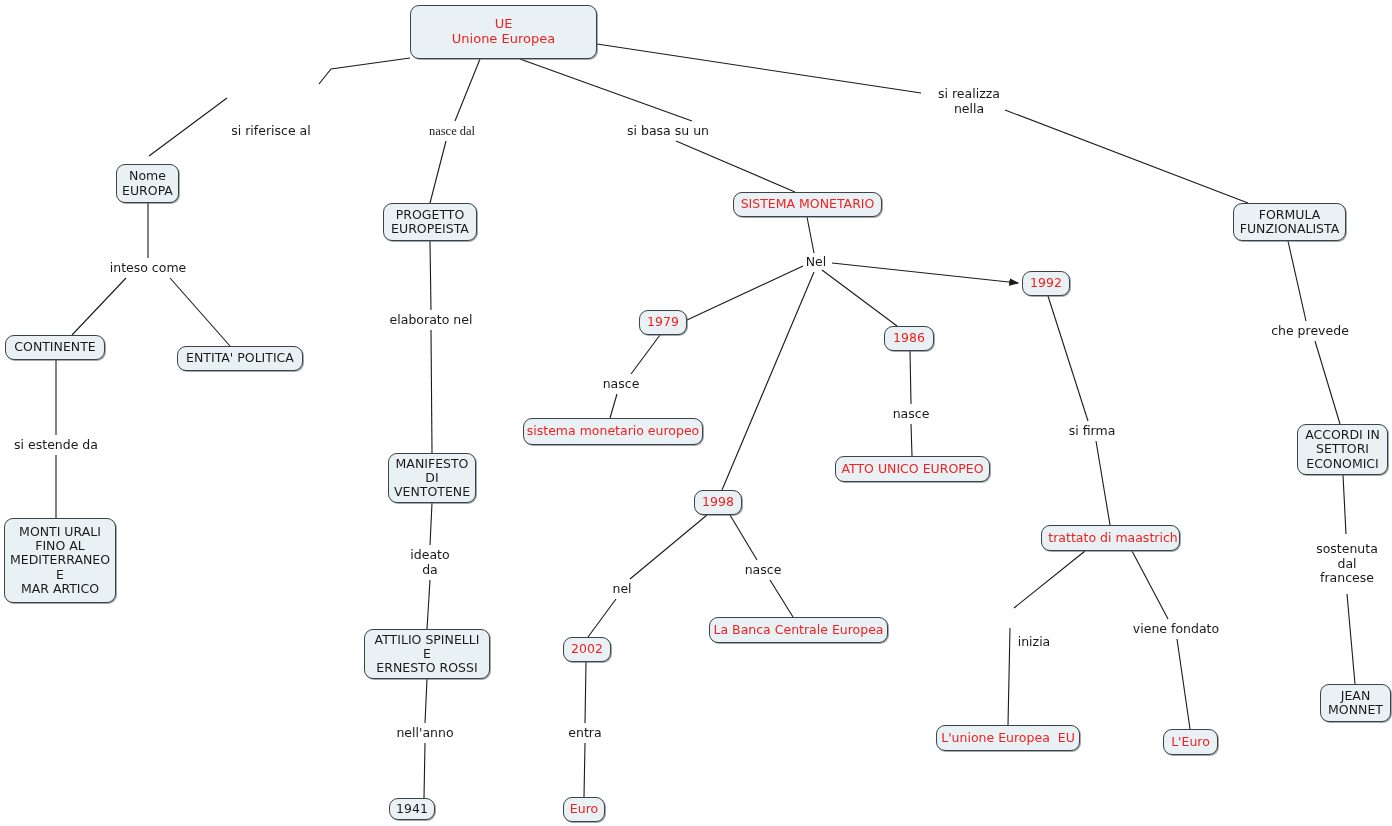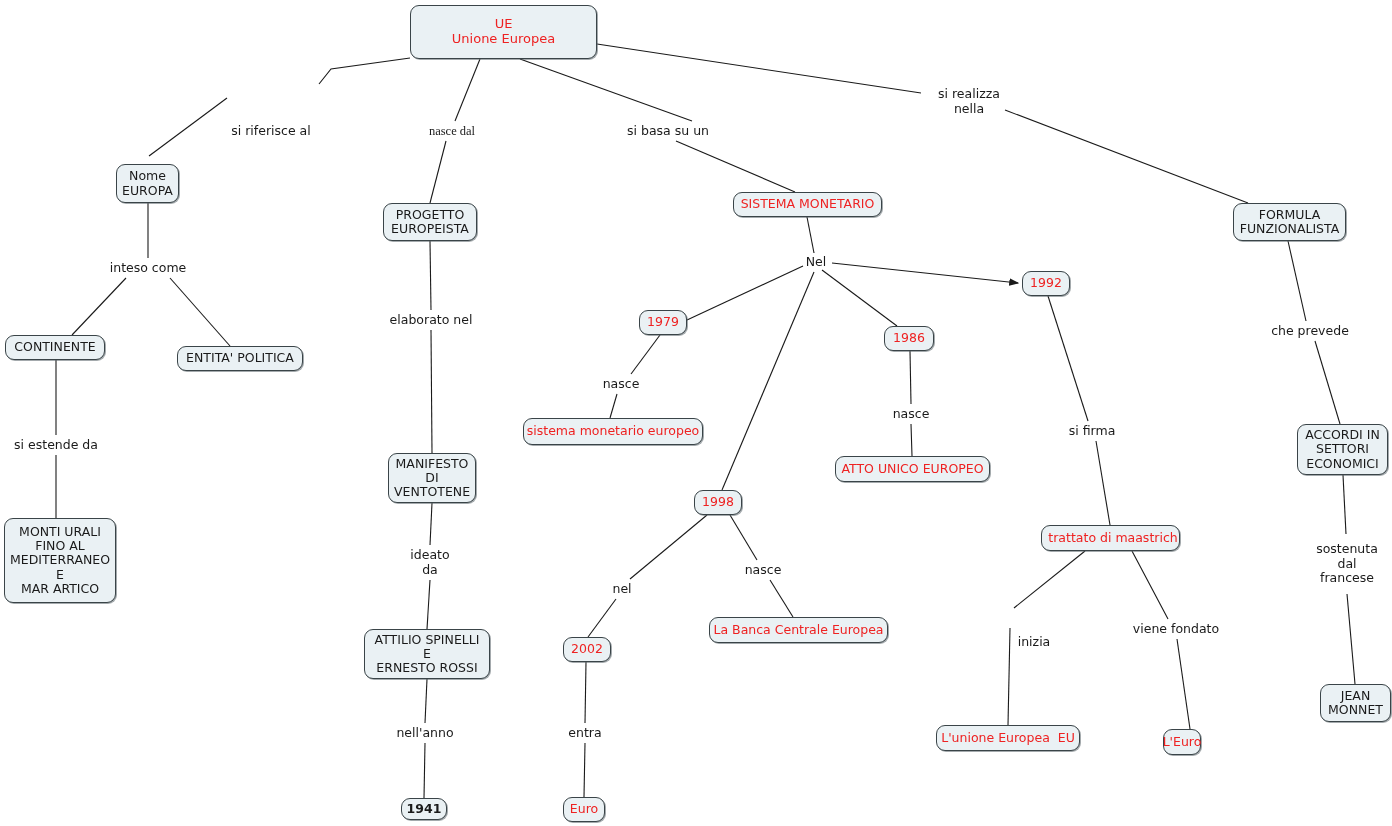--- a/index.html
+++ b/index.html
@@ -138,34 +138,34 @@
 E
 MAR ARTICO</div>
       <div class="node" style="left: 383px; top: 203px; width: 94px; height: 38px;">PROGETTO
 EUROPEISTA</div>
       <div class="node" style="left: 388px; top: 453px; width: 88px; height: 50px;">MANIFESTO
 DI
 VENTOTENE</div>
       <div class="node" style="left: 364px; top: 629px; width: 126px; height: 50px;">ATTILIO SPINELLI
 E
 ERNESTO ROSSI</div>
-      <div class="node" style="left: 401px; top: 798px; width: 46px; height: 22px; font-weight: bold;">1941</div>
+      <div class="node" style="left: 389px; top: 798px; width: 46px; height: 22px;">1941</div>
       <div class="node red" style="left: 733px; top: 192px; width: 149px; height: 25px;">SISTEMA MONETARIO</div>
       <div class="node red" style="left: 639px; top: 310px; width: 48px; height: 25px;">1979</div>
       <div class="node red" style="left: 523px; top: 418px; width: 180px; height: 27px;">sistema monetario europeo</div>
       <div class="node red" style="left: 884px; top: 326px; width: 50px; height: 25px;">1986</div>
       <div class="node red" style="left: 835px; top: 456px; width: 155px; height: 26px;">ATTO UNICO EUROPEO</div>
       <div class="node red" style="left: 694px; top: 490px; width: 48px; height: 25px;">1998</div>
       <div class="node red" style="left: 563px; top: 637px; width: 48px; height: 25px;">2002</div>
       <div class="node red" style="left: 563px; top: 797px; width: 42px; height: 25px;">Euro</div>
       <div class="node red" style="left: 709px; top: 617px; width: 179px; height: 26px;">La Banca Centrale Europea</div>
       <div class="node red" style="left: 1022px; top: 271px; width: 48px; height: 25px;">1992</div>
       <div class="node red" style="left: 1041px; top: 525px; width: 139px; height: 26px; padding-left: 13px;">trattato di maastrich</div>
       <div class="node red" style="left: 936px; top: 725px; width: 144px; height: 26px;">L'unione Europea  EU</div>
-      <div class="node red" style="left: 1163px; top: 729px; width: 38px; height: 26px;">L'Euro</div>
+      <div class="node red" style="left: 1163px; top: 729px; width: 55px; height: 26px;">L'Euro</div>
       <div class="node" style="left: 1233px; top: 203px; width: 113px; height: 38px;">FORMULA
 FUNZIONALISTA</div>
       <div class="node" style="left: 1297px; top: 424px; width: 91px; height: 51px;">ACCORDI IN
 SETTORI
 ECONOMICI</div>
       <div class="node" style="left: 1320px; top: 684px; width: 71px; height: 38px;">JEAN
 MONNET</div>
     </div>
   <div id="labels-group">
       <div class="edge-label" style="left: 271px; top: 91px; margin-top: 40px;">si riferisce al</div>

